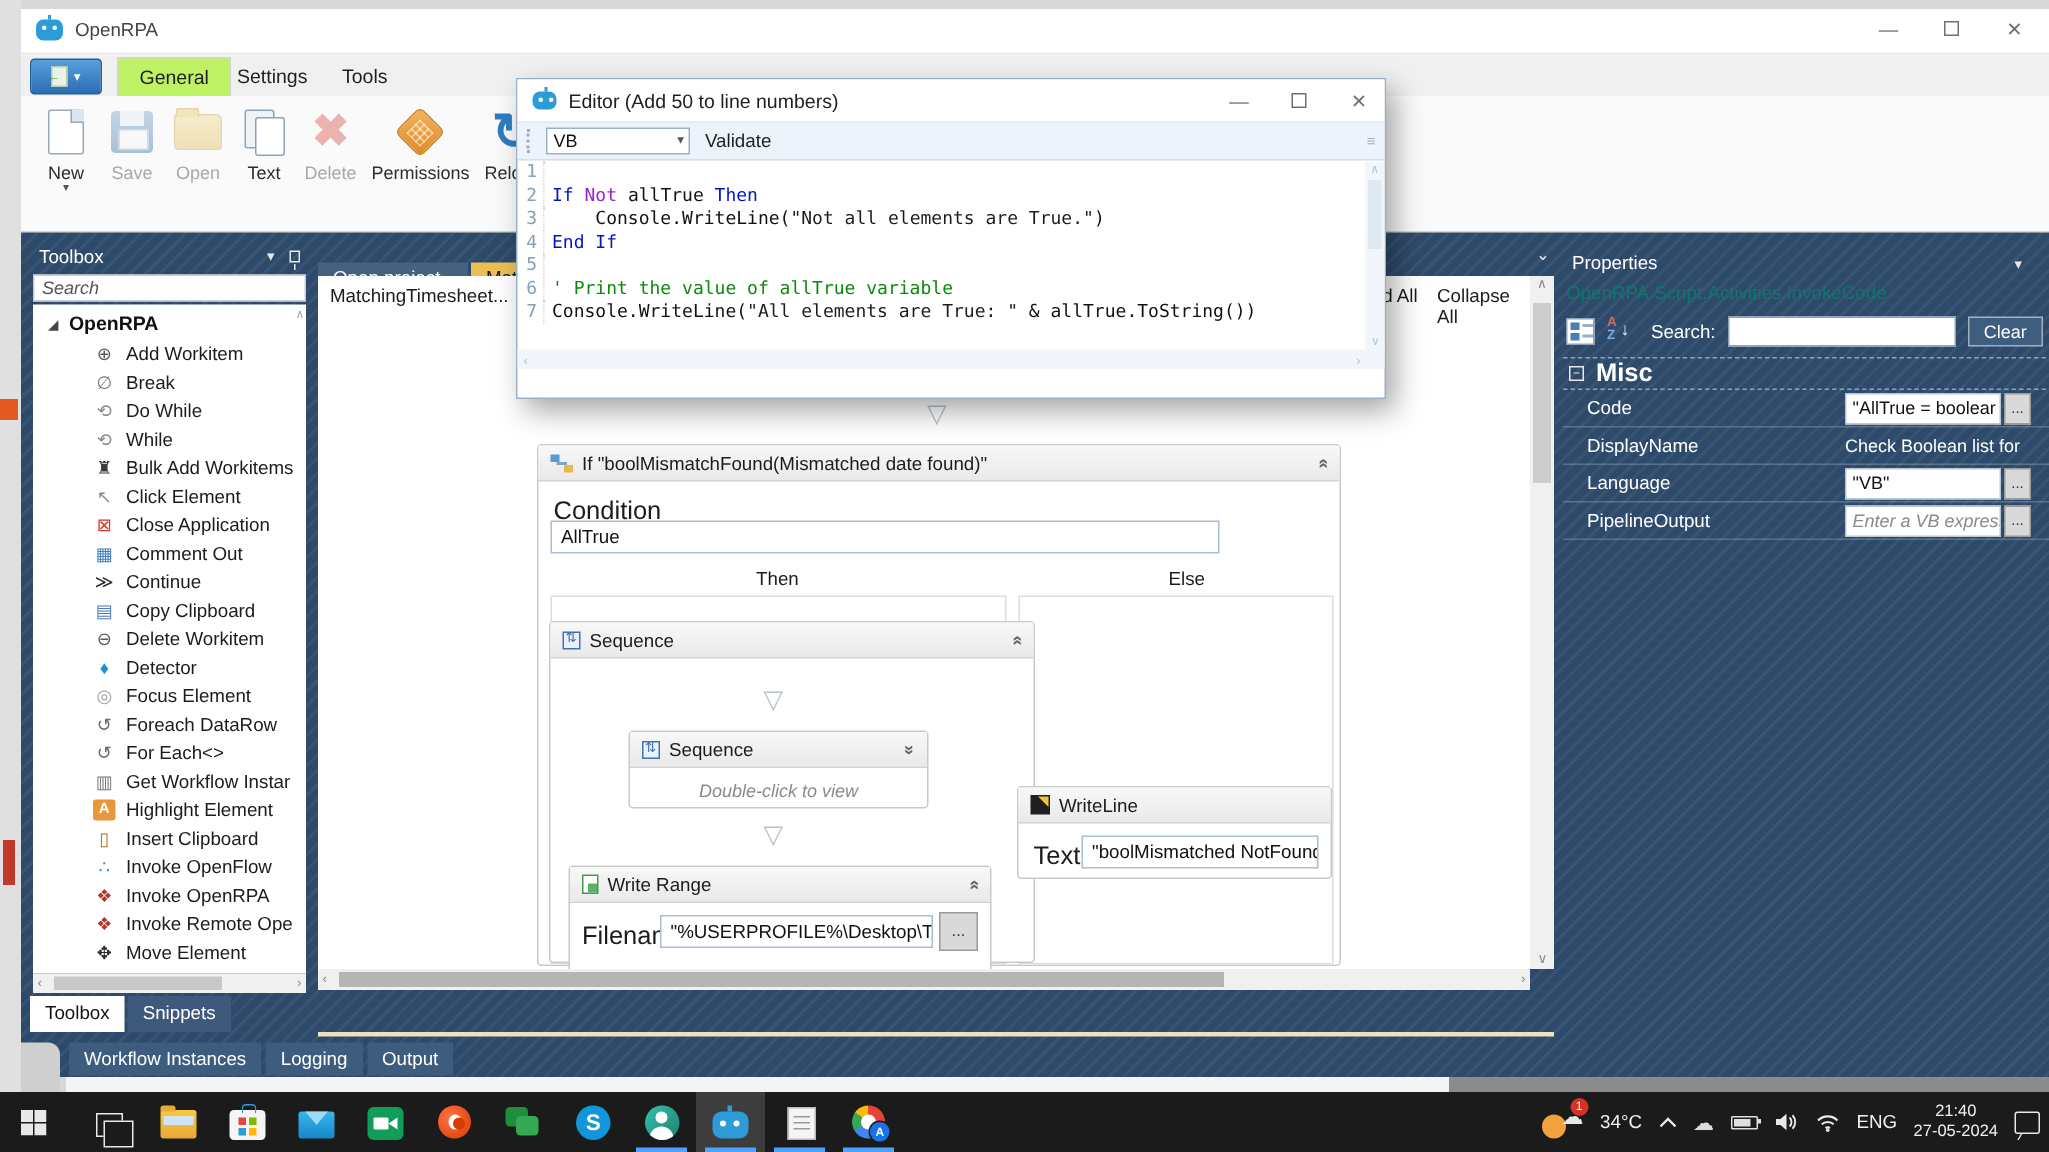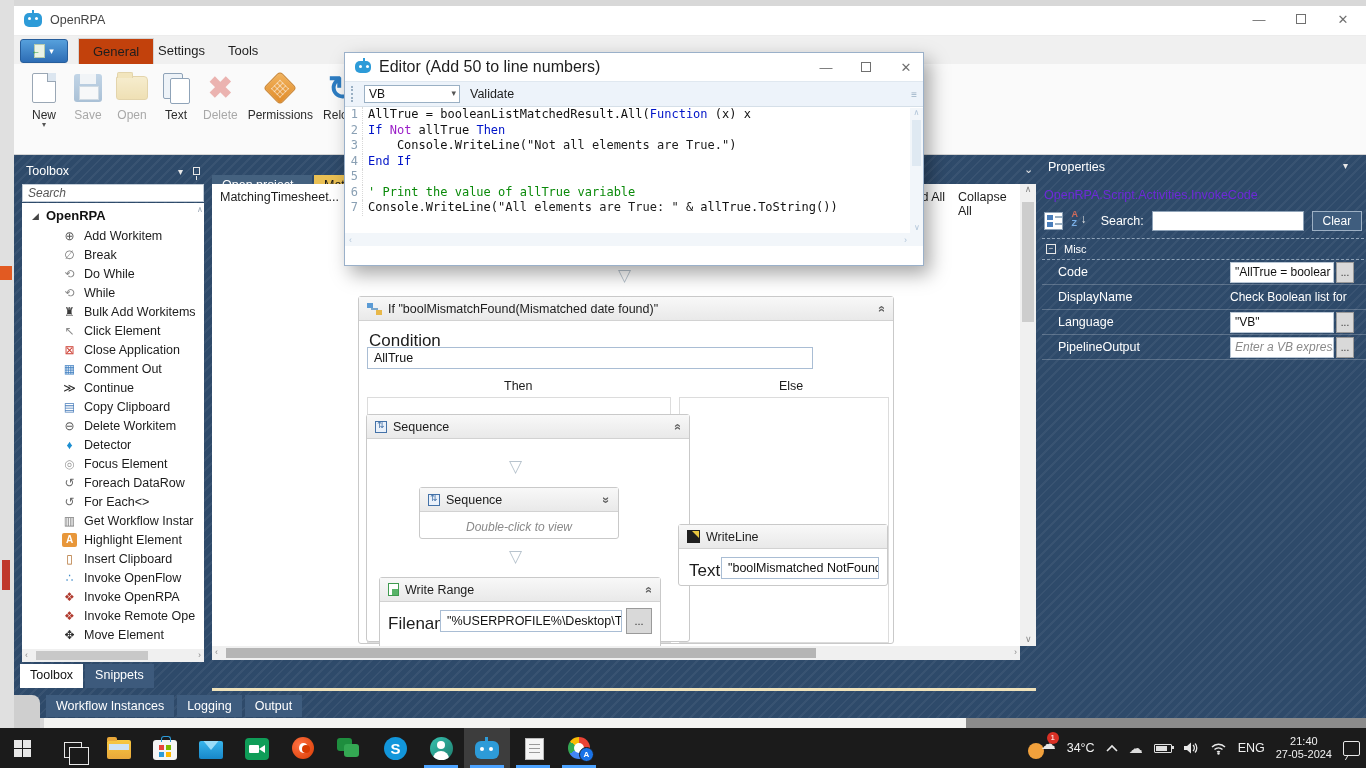--- a/index.html
+++ b/index.html
@@ -26,21 +26,21 @@
   .maxbox { display:inline-block; width:10px; height:10px; border:1.4px solid #707070; }
 
   
   #ribbon-tabs-row { left:14px; top:36px; width:1352px; height:28px; background:#f0f0f0; }
   #app-menu-btn { left:20px; top:39px; width:48px; height:24px; border-radius:3px;
      background:linear-gradient(#56a0dc,#2d6db5); border:1px solid #265e9c; display:flex; align-items:center; justify-content:center; gap:4px; }
   #app-menu-btn .page { width:11px; height:14px; background:#eaf3e6; border:1px solid #b7ccad; position:relative; }
   #app-menu-btn .page::before { content:"←"; position:absolute; left:-4px; top:1px; font-size:9px; color:#2f9e44; font-weight:bold; }
   #app-menu-btn .caret { color:#fff; font-size:9px; }
   .rtab { position:absolute; top:38px; height:26px; padding:5px 14px 0 14px; font-size:13px; color:#1e1e1e; }
-  .rtab.active { background:#c2410c; border:1px solid #d4d4d4; border-bottom:none; }
+  .rtab.active { background:#bef264; border:1px solid #d4d4d4; border-bottom:none; }
   #ribbon-body { left:14px; top:64px; width:1352px; height:91px; background:#fafafa; border-bottom:1px solid #d5d5d5; }
   #ribbon-buttons { position:absolute; left:8px; top:2px; display:flex; }
   .rbtn { display:flex; flex-direction:column; align-items:center; padding:4px 5px 0 5px; min-width:44px; }
   .rbtn .ric { height:36px; display:flex; align-items:center; justify-content:center; }
   .rbtn .rlabel { font-size:12px; color:#2c2c2c; margin-top:2px; white-space:nowrap; }
   .rbtn.disabled .rlabel { color:#a8a8a8; }
   .rbtn.disabled .ric { opacity:.45; }
   .rbtn .ncaret { font-size:8px; color:#555; line-height:6px; }
   .ic-new { width:24px; height:30px; background:#fff; border:1px solid #9aa7b5; border-radius:2px; position:relative; }
   .ic-new::before { content:""; position:absolute; right:-1px; top:-1px; width:8px; height:8px; background:#dce6f0; border-left:1px solid #9aa7b5; border-bottom:1px solid #9aa7b5; }
@@ -136,59 +136,59 @@
   #designer-bottom { left:212px; top:662px; width:824px; height:26px; background:#3b5979; display:flex; align-items:center; gap:26px; padding:0 10px; }
   .dlink { color:#fff; font-size:12.5px; }
   #designer-bottom .sp { flex:1; }
   #zoom-combo { width:66px; height:18px; background:#fff; border:1px solid #8fa3b8; font-size:10px; color:#333; position:relative; }
   #zoom-combo::after { content:"▾"; position:absolute; right:2px; top:2px; font-size:9px; color:#555; }
   .dbtn { width:16px; height:16px; border:1.4px solid #e8eef4; position:relative; }
   .dbtn.inner::after { content:""; position:absolute; right:2px; bottom:2px; width:5px; height:5px; background:#e8eef4; }
   #yellow-line { left:212px; top:688px; width:824px; height:3px; background:#efe2ba; }
 
   
-  #props-header { left:1040px; top:160px; width:326px; height:22px; color:#fff; font-size:12.5px; display:flex; align-items:flex-start; padding:0 8px; }
+  #props-header { left:1040px; top:160px; width:326px; height:22px; color:#fff; font-size:12.5px; display:flex; align-items:flex-end; padding:0 8px; }
   #props-header .sp { flex:1; }
-  #props-type { left:1044px; top:188px; color:#6d28d9; font-size:12.5px; }
+  #props-type { left:1044px; top:188px; color:#0f766e; font-size:12.5px; }
   #props-toolbar { left:1044px; top:209px; width:318px; height:24px; display:flex; align-items:center; gap:8px; }
   .cat-btn { width:20px; height:18px; background:#fff; border:1px solid #8fa3b8; position:relative; }
   .cat-btn::before { content:""; position:absolute; left:2px; top:2px; width:6px; height:5px; background:#4a7ebb; box-shadow:0 7px 0 #4a7ebb; }
   .cat-btn::after { content:""; position:absolute; left:10px; top:3px; width:7px; height:2px; background:#9ab0c4; box-shadow:0 7px 0 #9ab0c4; }
   .az-btn { width:22px; height:20px; background:transparent; position:relative; color:#fff; }
   .az-btn .a { position:absolute; left:0; top:-2px; font-size:9px; color:#d06a5a; font-weight:bold; }
   .az-btn .z { position:absolute; left:0; top:7px; font-size:9px; color:#7ab0e8; font-weight:bold; }
   .az-btn .ar { position:absolute; left:9px; top:1px; font-size:12px; color:#e8e8e8; }
   #props-search-label { color:#fff; font-size:12.5px; }
   #props-search-input { width:152px; height:20px; border:1px solid #8fa3b8; font-size:12px; padding:0 4px; }
   #props-clear-btn { width:52px; height:20px; background:#3f5d7e; border:1px solid #9db0c4; color:#fff; font-size:12px; text-align:center; line-height:18px; }
   #misc-row { left:1042px; top:238px; width:322px; height:22px; border-top:1px dashed #8fa3b8; border-bottom:1px dashed #8fa3b8;
       display:flex; align-items:center; gap:8px; padding:0 4px; }
   .minusbox { width:10px; height:10px; border:1px solid #e8e8e8; color:#e8e8e8; font-size:8px; line-height:8px; text-align:center; }
-  #misc-label { color:#fff; font-weight:normal; font-size:11px; }
+  #misc-label { color:#fff; font-weight:bold; font-size:17px; }
   #props-grid { left:1042px; top:260px; width:324px; }
   .prow { display:flex; align-items:center; height:25px; border-bottom:1px solid rgba(255,255,255,.22); }
   .pname { width:188px; padding-left:16px; color:#fff; font-size:12.5px; }
   .pval { font-size:12px; }
   .pval.box { width:104px; height:21px; background:#fff; border:1px solid #b9c6d4; color:#111; padding:2px 4px; white-space:nowrap; overflow:hidden; }
   .pval.box.ph { color:#8a8a8a; font-style:italic; }
   .pval.plain { color:#fff; white-space:nowrap; }
   .pbtn { width:18px; height:21px; margin-left:2px; background:#d9d9d9; border:1px solid #9a9a9a; color:#333; font-size:10px; text-align:center; line-height:19px; flex:0 0 18px; }
 
   
   #bl-corner { left:14px; top:695px; width:26px; height:33px; background:#cfcfcf; border-top-right-radius:8px; }
   #bottom-tabs { left:46px; top:695px; display:flex; gap:3px; }
   .btab { height:22px; padding:4px 10px 0 10px; background:#3e5c7e; color:#fff; font-size:12.5px; }
   #log-strip { left:44px; top:718px; width:922px; height:10px; background:#f4f4f2; overflow:hidden; }
   #log-strip .clipped { position:relative; top:7px; font-size:11px; color:#555; padding-left:14px; white-space:nowrap; }
   #gray-strip { left:966px; top:718px; width:400px; height:10px; background:#8b8b8b; }
 
   
   #editor-win { left:344px; top:52px; width:580px; height:214px; background:#fff; border:1px solid #9ab0c9; box-shadow:6px 8px 18px rgba(0,0,0,.35); z-index:50; }
   #editor-title { height:28px; display:flex; align-items:center; gap:8px; padding:0 10px; background:#fff; }
-  #editor-title .t { font-size:16px; color:#1e1e1e; flex:1; }
+  #editor-title .t { font-size:13px; color:#1e1e1e; flex:1; }
   #editor-title .winctl { margin-left:18px; }
   #editor-toolbar { height:26px; background:#edf3fa; border-top:1px solid #e0e8f0; border-bottom:1px solid #d5dfe8; display:flex; align-items:center; gap:10px; padding:0 6px; }
   .grip { width:3px; height:16px; border-left:2px dotted #9ab0c4; }
   #vb-combo { width:96px; height:18px; background:#fff; border:1px solid #9ab0c4; font-size:12px; color:#111; padding:1px 4px; position:relative; }
   #vb-combo::after { content:"▾"; position:absolute; right:3px; top:2px; font-size:9px; color:#555; }
   #validate-btn { font-size:12.5px; color:#1e1e1e; }
   #editor-toolbar .sp { flex:1; }
   #editor-toolbar .split { color:#9ab0c4; font-size:10px; }
   #code-area { position:relative; height:126px; font-family:"DejaVu Sans Mono", monospace; font-size:12px; overflow:hidden; }
   .cl { display:flex; height:15.5px; line-height:15.5px; }
@@ -602,21 +602,20 @@
       <span class="grip"></span>
       <div id="vb-combo">VB</div>
       <span id="validate-btn">Validate</span>
       <span class="sp"></span>
       <span class="split">≡</span>
     </div>
     <div id="code-area">
       <div>
           <div class="cl">
             <span class="ln">1</span>
-            <span class="ct"><span class="tk-pl">AllTrue = booleanListMatchedResult.All(</span><span class="tk-kw">Function</span><span class="tk-pl"> (x) x</span></span>
           </div>
           <div class="cl">
             <span class="ln">2</span>
             <span class="ct"><span class="tk-kw">If </span><span class="tk-kw2">Not</span><span class="tk-pl"> allTrue </span><span class="tk-kw">Then</span></span>
           </div>
           <div class="cl">
             <span class="ln">3</span>
             <span class="ct"><span class="tk-pl">    Console.WriteLine(</span><span class="tk-str">"Not all elements are True."</span><span class="tk-pl">)</span></span>
           </div>
           <div class="cl">

